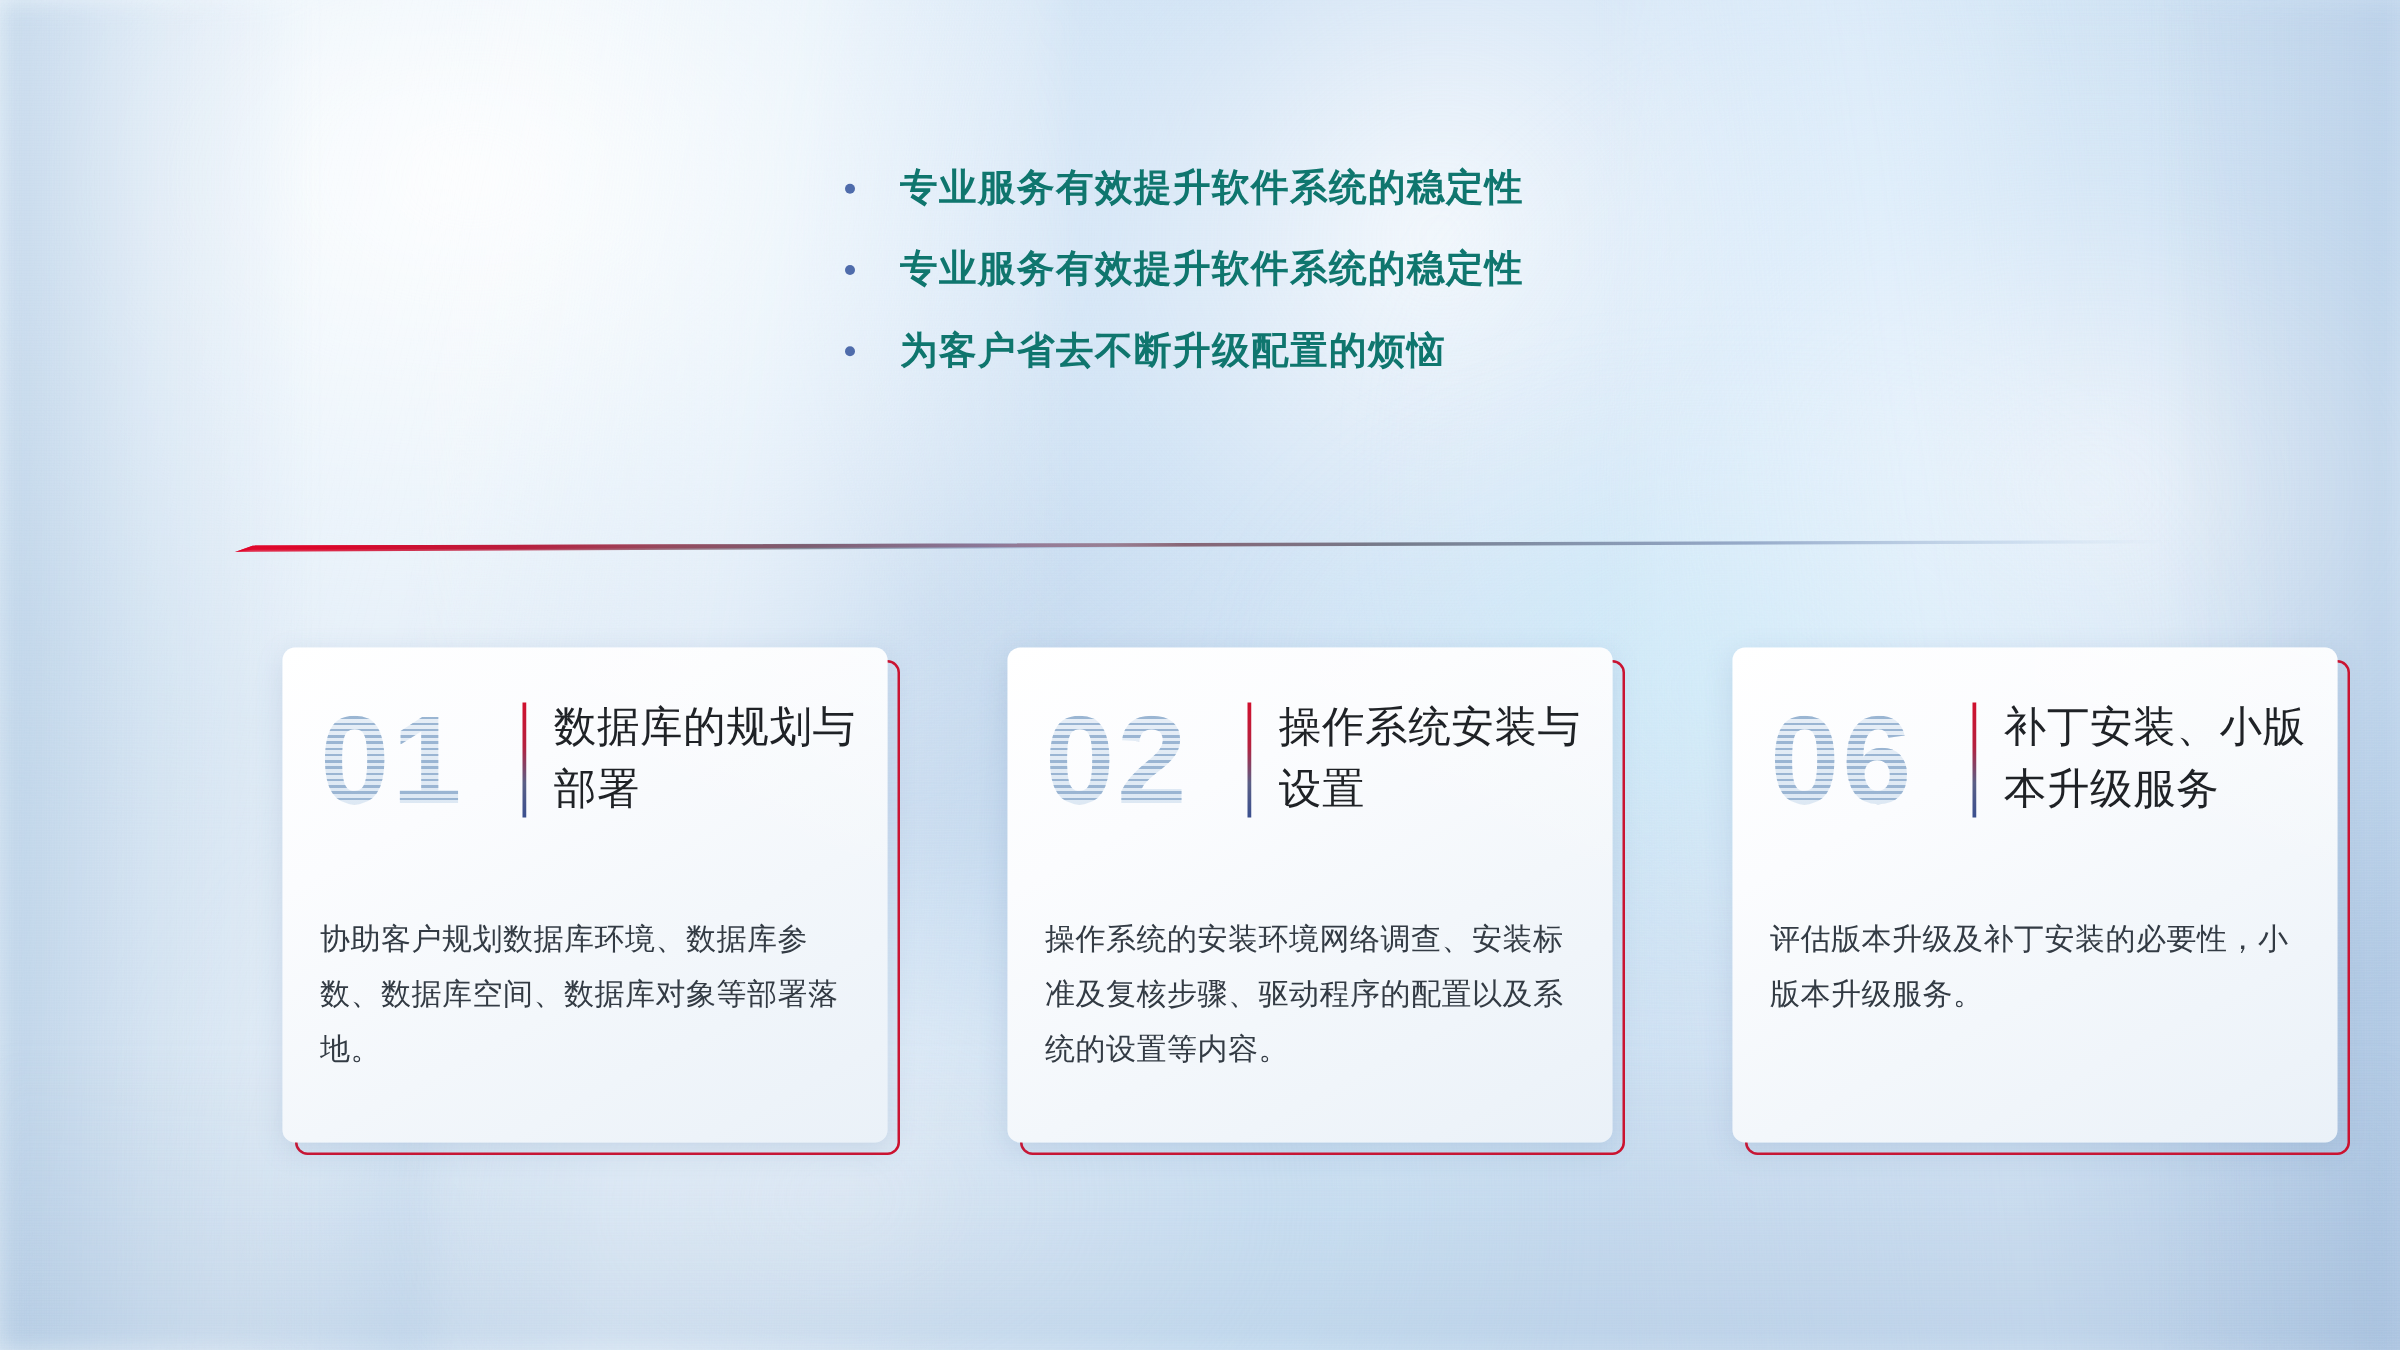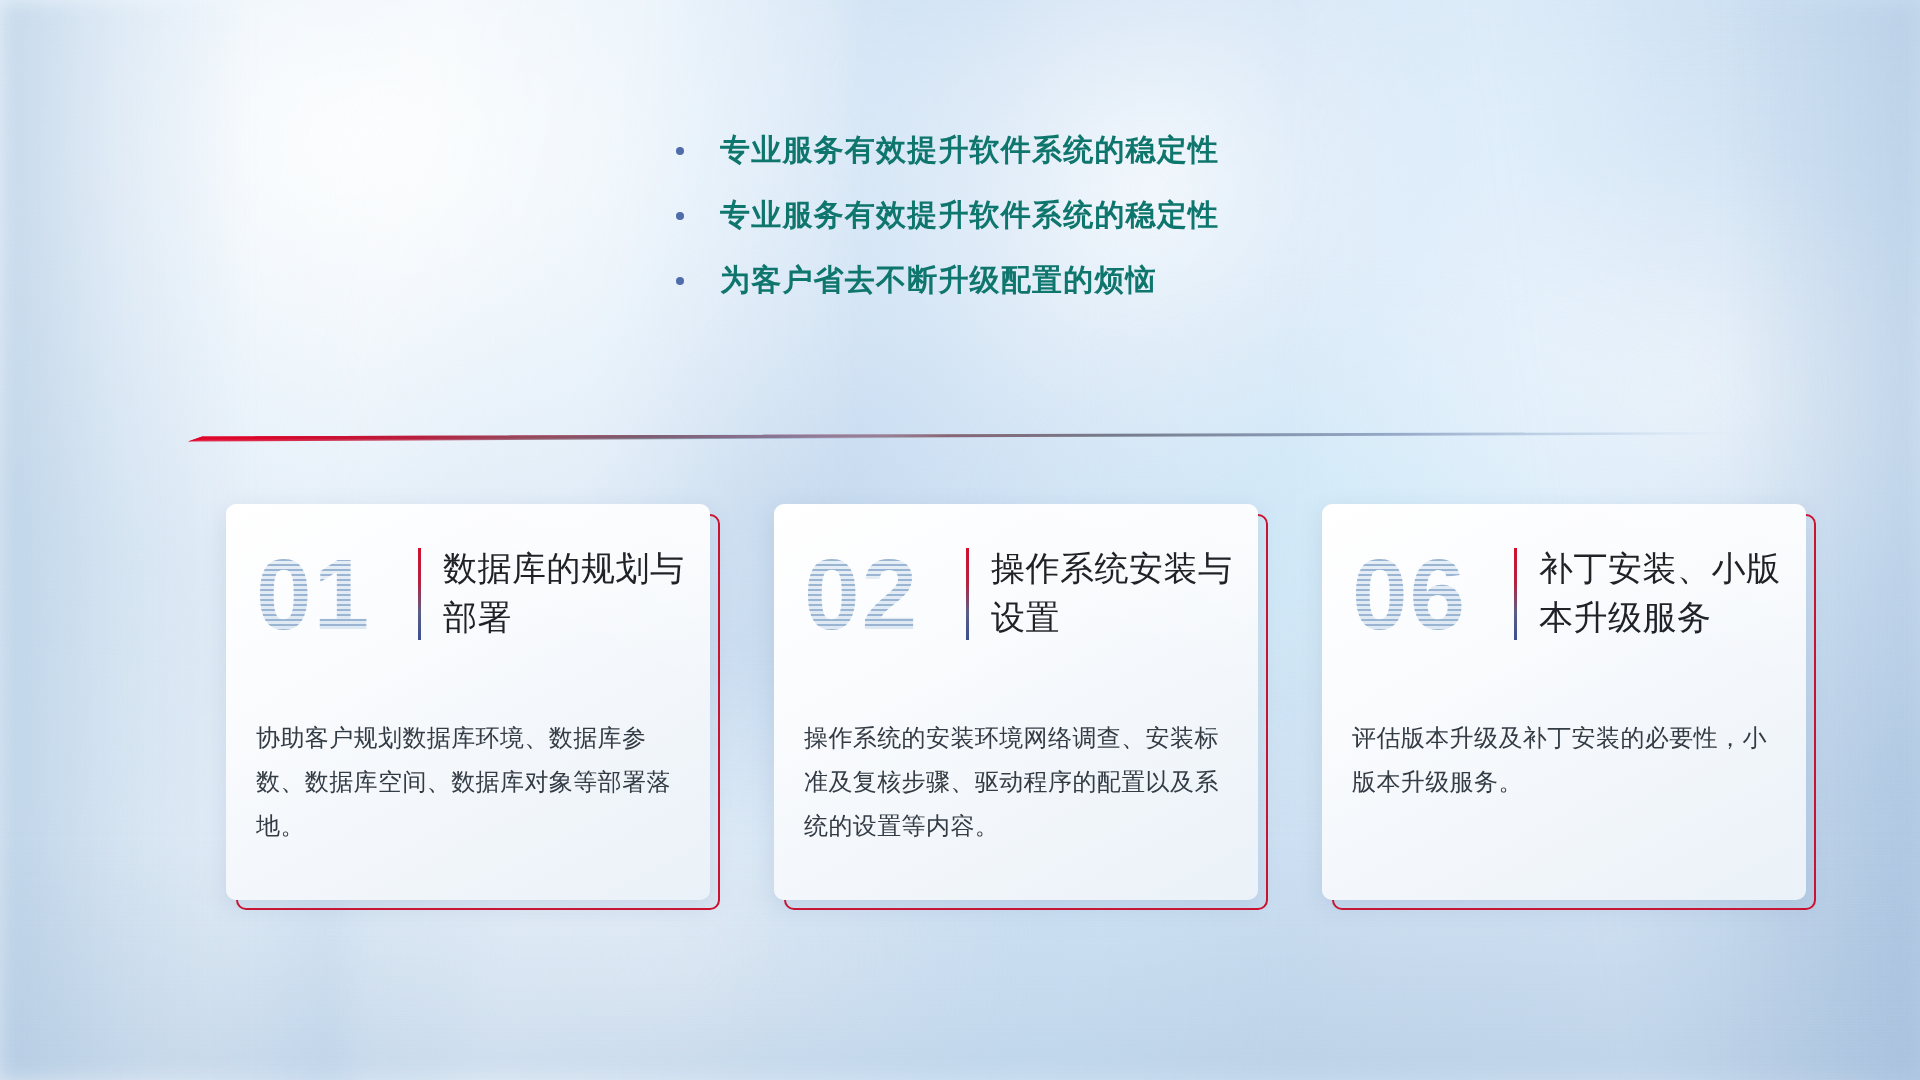--- a/index.html
+++ b/index.html
@@ -107,22 +107,22 @@
   }
 
   
   #divider {
     position:absolute; left:188px; top:430px; width:1550px; height:16px;
     z-index:4;
   }
 
   
   #cards {
-    position:absolute; left:186px; top:504px;
-    display:flex; gap:58px; z-index:6;padding-left:40px;
+    position:absolute; left:186px; top:518px;
+    display:flex; gap:90px; z-index:6;padding-left:40px;
   }
   .card-wrap { position:relative; width:490px; height:400px; }
   .card-accent {
     position:absolute; left:10px; top:10px; width:484px; height:396px;
     border:2px solid #cf102d; border-radius:10px;
     background:transparent;
   }
   .card {
     position:absolute; left:0; top:0; width:484px; height:396px;
     border-radius:10px;

